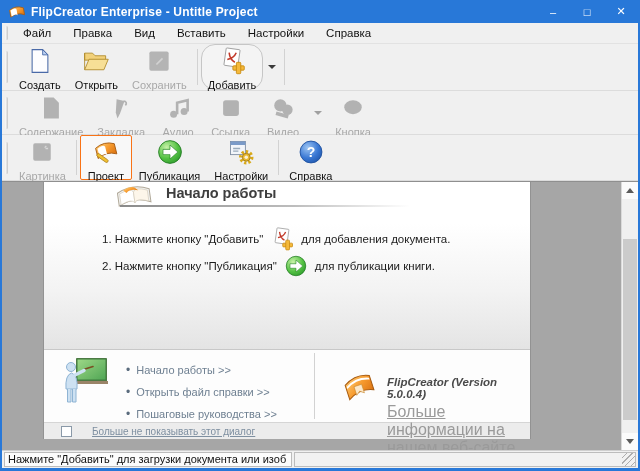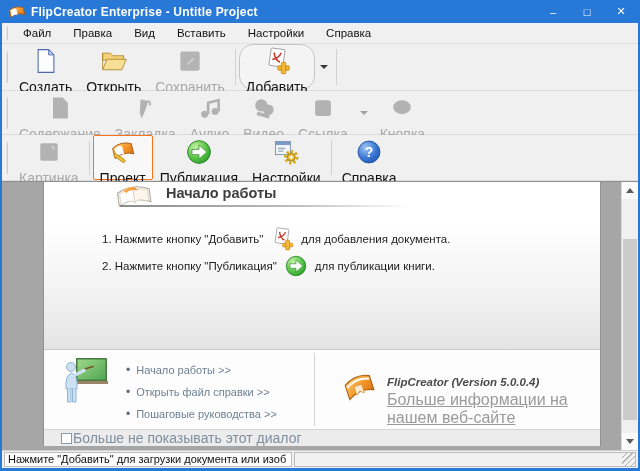--- a/index.html
+++ b/index.html
@@ -19,30 +19,30 @@
   .menubar { height: 21px; background: #f0f0f0; border-bottom: 1px solid #e2e2e2; display: flex; align-items: center; flex: none; }
   .grip-v { width: 3px; height: 14px; margin: 0 4px 0 3px; background: linear-gradient(to right,#ffffff,#c4c4c4); border-radius: 2px; flex: none; }
   .menu-item { font-size: 11.5px; color: #111; padding: 0 11px; line-height: 20px; }
   
   .toolbar { background: #f0f0f0; display: flex; align-items: stretch; border-bottom: 1px solid #dcdcdc; flex: none; }
   .tb1 { height: 47px; } .tb2 { height: 44px; } .tb3 { height: 46px; }
   .toolbar .grip-v { align-self: center; height: 32px; }
   .tbtn { display: flex; flex-direction: column; align-items: center; justify-content: flex-start; padding: 2px 6px 1px; min-width: 52px; border: 1px solid transparent; }
   .tbtn .ticon { width: 30px; height: 28px; display: flex; align-items: center; justify-content: center; }
   .tbtn .ticon svg { width: 28px; height: 28px; }
-  .tlabel { font-size: 14px; color: #111; margin-top: 4px; white-space: nowrap; }
+  .tlabel { font-size: 11px; color: #111; margin-top: 4px; white-space: nowrap; }
   .tbtn.disabled .tlabel { color: #a8a8a8; }
   .tbtn.pressed { border: 1px solid #f97316; background: #f8f8f8; border-radius: 2px; }
   .tbtn.framed { border: 1px solid #c6c6c6; border-radius: 14px; background: #f4f4f4; }
   .tsep { width: 1px; background: #d2d2d2; margin: 5px 3px; }
   .drop-arrow { width: 0; height: 0; border-left: 4px solid transparent; border-right: 4px solid transparent; border-top: 4px solid #3a3a3a; align-self: center; margin: 0 5px; }
   .drop-arrow.dim { border-top-color: #a0a0a0; }
   
   .content { flex: 1; position: relative; background: #a6a6a6; border-top: 1px solid #8f8f8f; overflow: hidden; }
-  .panel { position: absolute; left: 41px; top: 0; bottom: 4px; width: 558px; background: #fff;
+  .panel { position: absolute; left: 41px; top: 0; bottom: 11px; width: 488px; background: #fff;
     border-left: 1px solid #929292; border-right: 1px solid #929292; display: flex; flex-direction: column; }
   .panel-top { height: 168px; background: linear-gradient(180deg,#ffffff 25%,#f3f3f3 65%,#e4e4e4 100%); border-bottom: 1px solid #c8c8c8; position: relative; flex: none; }
   .gs-icon { position: absolute; left: 70px; top: 1px; width: 40px; height: 27px; }
   .gs-title { position: absolute; left: 122px; top: 3px; font-size: 14.5px; font-weight: bold; color: #3e3e3e; text-shadow: 0 1px 0 #fff; }
   .gs-line { position: absolute; left: 76px; top: 23px; width: 290px; height: 2px; background: linear-gradient(to right,#8a8a8a,#bdbdbd 60%,rgba(220,220,220,0)); }
   .steps { position: absolute; left: 58px; top: 43px; }
   .step { display: flex; align-items: center; height: 27px; font-size: 11.5px; color: #1c1c1c; }
   .step-icon { width: 26px; height: 24px; margin: 0 6px; display: flex; align-items: center; justify-content: center; }
   .step-icon svg { width: 24px; height: 24px; }
   .panel-mid { flex: 1; display: flex; background: #fdfdfd; }
@@ -52,21 +52,21 @@
   .link-item { display: flex; align-items: center; height: 22px; font-size: 11px; color: #6f8092; }
   .link-bullet { color: #55661f0; color: #5a6b7d; margin-right: 6px; font-size: 12px; }
   .mid-divider { width: 1px; background: #d2d2d2; margin: 3px 0; }
   .mid-right { flex: 1; position: relative; }
   .about-book { position: absolute; left: 26px; top: 21px; width: 38px; height: 40px; }
   .about-text { position: absolute; left: 72px; top: 26px; }
   .about-title { font-size: 11.5px; font-weight: bold; color: #4a4a4a; font-style: italic; }
   .about-sub { font-size: 16px; color: #9a9a9a; margin-top: 3px; text-decoration: underline; }
   .panel-check { height: 17px; background: #ececec; border-top: 1px solid #d5d5d5; display: flex; align-items: center; padding-left: 17px; flex: none; }
   .checkbox { width: 11px; height: 11px; background: #fff; border: 1px solid #8a99a8; flex: none; }
-  .check-label { font-size: 14px; color: #7e8fa0; margin-left: 1px; }
+  .check-label { font-size: 10px; color: #7e8fa0; margin-left: 20px; text-decoration: underline; }
   
   .vscroll { position: absolute; right: 0; top: 0; bottom: 0; width: 17px; background: #f0f0f0; border-left: 1px solid #dadada; }
   .scroll-btn { height: 17px; display: flex; align-items: center; justify-content: center; background: #fbfbfb; }
   .scroll-btn.down { position: absolute; bottom: 0; left: 0; right: 0; }
   .tri-up { width: 0; height: 0; border-left: 4px solid transparent; border-right: 4px solid transparent; border-bottom: 5px solid #5a5a5a; }
   .tri-down { width: 0; height: 0; border-left: 4px solid transparent; border-right: 4px solid transparent; border-top: 5px solid #5a5a5a; }
   .scroll-thumb { position: absolute; left: 1px; right: 1px; top: 57px; height: 181px; background: #cbcbcb; }
   
   .statusbar { height: 18px; background: #f0f0f0; border-top: 1px solid #cfcfcf; display: flex; padding: 1px 2px; gap: 2px; flex: none; }
   .sb1 { width: 288px; border: 1px solid #bcbcbc; background: #fcfcfc; font-size: 11px; line-height: 13px; padding: 0 3px; overflow: hidden; white-space: nowrap; color: #111; }
@@ -201,34 +201,34 @@
             <circle cx="11" cy="23" r="4" fill="#b2b2b2"></circle>
             <circle cx="23" cy="20" r="4" fill="#b2b2b2"></circle>
             <path d="M15 23 V10 l12 -3 v13" stroke="#b2b2b2" stroke-width="3" fill="none"></path>
           </svg>
       </span>
       <span class="tlabel">Аудио</span>
     </div>
     <div class="tbtn disabled">
       <span class="ticon">
         <svg viewBox="0 0 32 32">
+            <rect x="7" y="7" width="18" height="18" rx="3" fill="#b2b2b2"></rect>
+          </svg>
+      </span>
+      <span class="tlabel">Ссылка</span>
+    </div>
+    <div class="tbtn disabled">
+      <span class="ticon">
+        <svg viewBox="0 0 32 32">
             <circle cx="13" cy="13" r="7" fill="#b2b2b2"></circle>
             <circle cx="21" cy="18" r="6" fill="#b2b2b2"></circle>
             <path d="M8 22 l14 4" stroke="#b2b2b2" stroke-width="4"></path>
           </svg>
       </span>
       <span class="tlabel">Видео</span>
-    </div>
-    <div class="tbtn disabled">
-      <span class="ticon">
-        <svg viewBox="0 0 32 32">
-            <rect x="7" y="7" width="18" height="18" rx="3" fill="#b2b2b2"></rect>
-          </svg>
-      </span>
-      <span class="tlabel">Ссылка</span>
     </div>
     <div class="drop-arrow dim"></div>
     <div class="tbtn disabled">
       <span class="ticon">
         <svg viewBox="0 0 32 32">
             <ellipse cx="16" cy="15" rx="10" ry="8" fill="#b2b2b2"></ellipse>
           </svg>
       </span>
       <span class="tlabel">Кнопка</span>
     </div>

